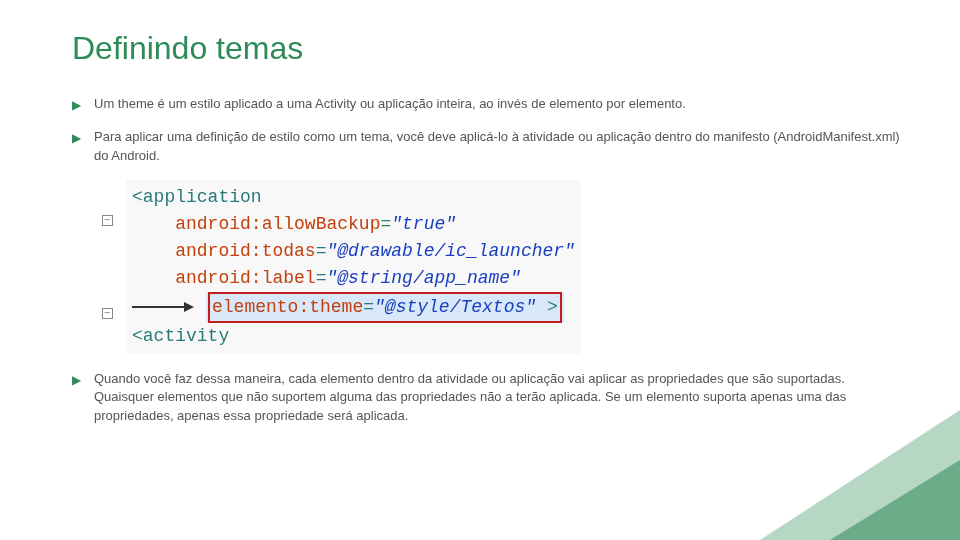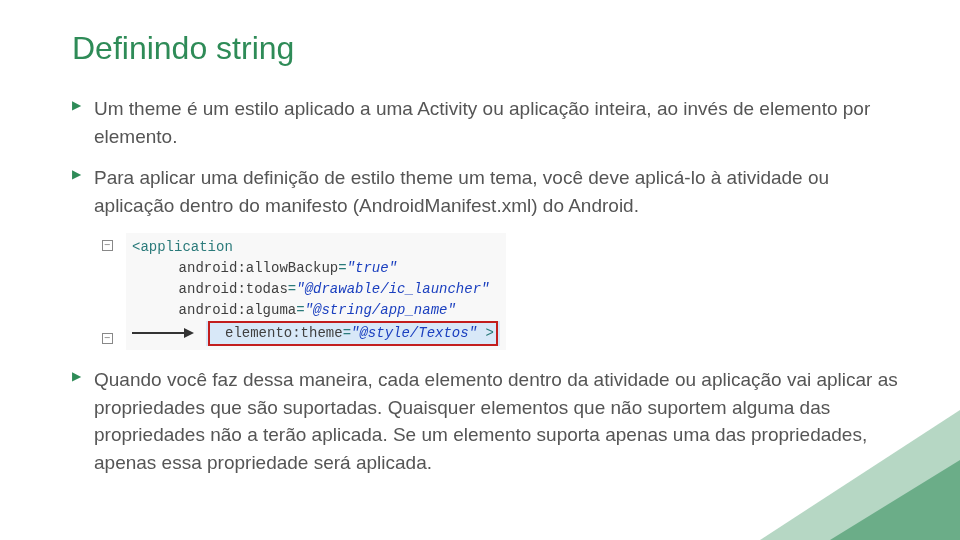--- a/index.html
+++ b/index.html
@@ -1,74 +1,75 @@
 <!DOCTYPE html>
 <html><head>
 <meta charset="utf-8">
 <style>
 * { margin: 0; padding: 0; box-sizing: border-box; }
 body { width: 960px; height: 540px; background: #ffffff; font-family: "Segoe UI", Tahoma, sans-serif; position: relative; overflow: hidden; }
 .slide { width: 960px; height: 540px; padding: 30px 60px 30px 72px; position: relative; }
 .title { color: #2E8B57; font-size: 32px; font-weight: 400; margin-bottom: 28px; }
 .bullets { list-style: none; }
-.bullets > li { position: relative; padding-left: 22px; color: #555; font-size: 19px; line-height: 1.45; margin-bottom: 14px; }
+.bullets > li { position: relative; padding-left: 22px; color: #555; font-size: 13px; line-height: 1.45; margin-bottom: 14px; }
 .bullets > li::before { content: "▶"; position: absolute; left: 0; top: 2px; color: #2E8B57; font-size: 12px; }
 .code-wrap { margin: 8px 0 16px 22px; display: flex; align-items: center; gap: 6px; }
 .gutter { width: 26px; display: flex; flex-direction: column; align-items: center; gap: 2px; font-family: Consolas, monospace; color: #888; font-size: 11px; }
 .gutter .box { width: 11px; height: 11px; border: 1px solid #888; display: flex; align-items: center; justify-content: center; line-height: 1; font-size: 10px; }
 .gutter .spacer { height: 14px; }
-.code-block { font-family: Consolas, "Courier New", monospace; font-size: 14px; line-height: 1.5; background: #f8f8f8; padding: 4px 6px; }
+.code-block { font-family: Consolas, "Courier New", monospace; font-size: 18px; line-height: 1.5; background: #f8f8f8; padding: 4px 6px; }
 .code-block .line { white-space: pre; }
 .tag { color: #2a7a7a; }
-.attr { color: #404040; margin-left: 13px; }
+.attr { color: #c2410c; }
 .val-it { color: #1a3fbf; font-style: italic; }
 .punct { color: #2a7a7a; }
 .code-block .highlight-row { display: flex; align-items: center; gap: 6px; }
 .arrow-cell { width: 68px; display: inline-block; }
 .arrow-svg { vertical-align: middle; }
 .boxed { border: 2px solid #c21d1d; padding: 0 2px; display: inline-block; }
 .hl-bg { background: #d8e8f8; display: inline-block; padding: 0 2px; }
 .corner { position: absolute; right: 0; bottom: 0; width: 0; height: 0; border-left: 200px solid transparent; border-bottom: 130px solid rgba(46,139,87,0.35); }
 .corner2 { position: absolute; right: 0; bottom: 0; width: 0; height: 0; border-left: 130px solid transparent; border-bottom: 80px solid rgba(46,139,87,0.55); }
 </style>
 </head>
 <body>
 
 <div class="slide">
-  <h1 class="title">Definindo string</h1>
+  <h1 class="title">Definindo temas</h1>
 
   <ul class="bullets">
     <li>Um theme é um estilo aplicado a uma Activity ou aplicação inteira, ao invés de elemento por elemento.</li>
-    <li>Para aplicar uma definição de estilo theme um tema, você deve aplicá-lo à atividade ou aplicação dentro do manifesto (AndroidManifest.xml) do Android.</li>
+    <li>Para aplicar uma definição de estilo como um tema, você deve aplicá-lo à atividade ou aplicação dentro do manifesto (AndroidManifest.xml) do Android.</li>
   </ul>
 
   <div class="code-wrap">
     <div class="gutter">
       <div class="box">−</div>
       <div class="spacer"></div>
         <div class="spacer"></div>
         <div class="spacer"></div>
         <div class="spacer"></div>
         <div class="spacer"></div>
       <div class="box">−</div>
     </div>
     <div class="code-block">
       <div class="line"><span class="tag">&lt;application</span></div>
       <div class="line">    <span class="attr">android:allowBackup</span><span class="punct">=</span><span class="val-it">"true"</span></div>
       <div class="line">    <span class="attr">android:todas</span><span class="punct">=</span><span class="val-it">"@drawable/ic_launcher"</span></div>
-      <div class="line">    <span class="attr">android:alguma</span><span class="punct">=</span><span class="val-it">"@string/app_name"</span></div>
+      <div class="line">    <span class="attr">android:label</span><span class="punct">=</span><span class="val-it">"@string/app_name"</span></div>
       <div class="highlight-row">
         <span class="arrow-cell">
           <svg class="arrow-svg" width="62" height="14" viewBox="0 0 62 14">
               <line x1="0" y1="7" x2="52" y2="7" stroke="#333" stroke-width="2"></line>
               <polygon points="52,2 62,7 52,12" fill="#333"></polygon>
             </svg>
         </span>
         <span class="hl-bg"><span class="boxed"><span class="attr">elemento:theme</span><span class="punct">=</span><span class="val-it">"@style/Textos"</span><span class="tag"> &gt;</span></span></span>
       </div>
+      <div class="line"><span class="tag">&lt;activity</span></div>
     </div>
   </div>
 
   <ul class="bullets">
     <li>Quando você faz dessa maneira, cada elemento dentro da atividade ou aplicação vai aplicar as propriedades que são suportadas. Quaisquer elementos que não suportem alguma das propriedades não a terão aplicada. Se um elemento suporta apenas uma das propriedades, apenas essa propriedade será aplicada.</li>
   </ul>
 
   <div class="corner"></div>
   <div class="corner2"></div>
 </div>

